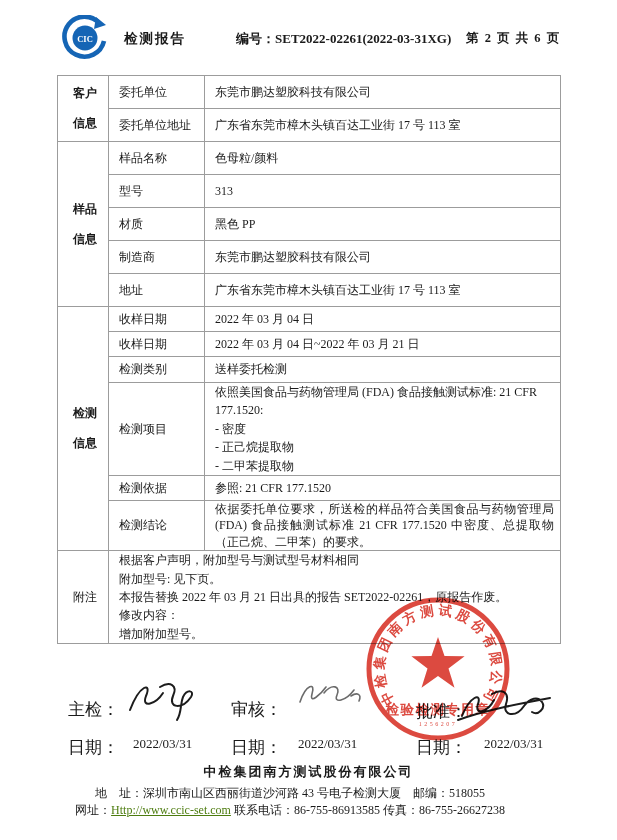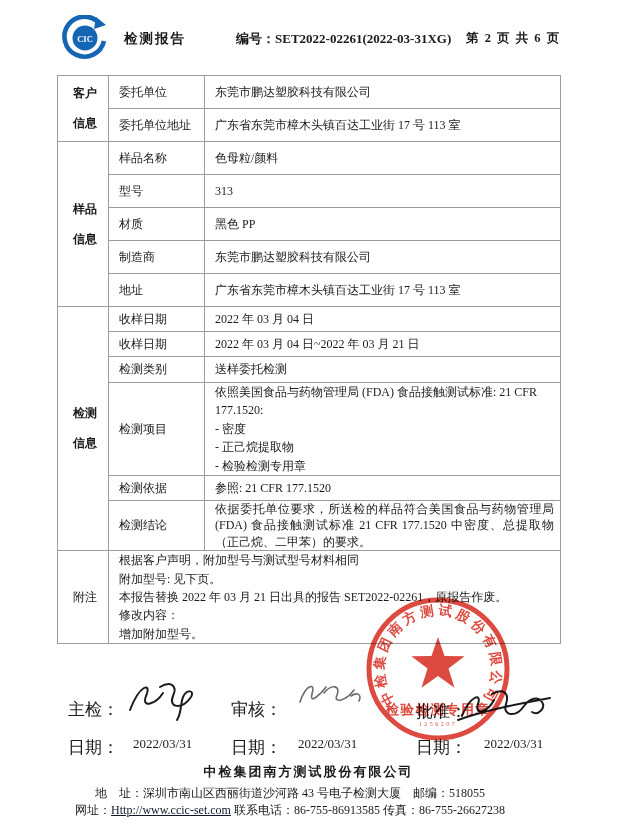--- a/index.html
+++ b/index.html
@@ -26,21 +26,21 @@
   
   .sig-label{font-size:17px;}
   .sig-date{font-size:13px;}
 
   
   .stamp{left:362px;top:595px;mix-blend-mode:multiply;opacity:.92;}
 
   
   .f-company{left:0;top:763px;width:617px;text-align:center;font-size:13px;font-weight:bold;letter-spacing:2px;}
   .f-line{left:0;width:580px;text-align:center;font-size:12px;}
-  .f-line a{color:#0f172a;text-decoration:underline;}
+  .f-line a{color:#4d7c0f;text-decoration:underline;}
 </style>
 </head>
 <body>
 
 <svg class="abs" style="left:60px;top:15px;" width="50" height="46" viewBox="0 0 50 46">
   <path d="M 40 9 A 20 20 0 1 0 44 26" stroke="#1565b5" stroke-width="4.6" fill="none"></path>
   <path d="M 36 2 L 46 10 L 34 14 Z" fill="#1565b5"></path>
   <circle cx="25" cy="23" r="12.5" fill="#1565b5"></circle>
   <text x="25" y="26.5" text-anchor="middle" font-size="8.5" font-weight="bold" fill="#ffffff" font-family="Liberation Serif, serif">CIC</text>
 </svg>
@@ -116,21 +116,21 @@
     <td>检测类别</td>
     <td>送样委托检测</td>
   </tr>
   <tr class="h90">
     <td>检测项目</td>
     <td class="ml">
       <div>依照美国食品与药物管理局 (FDA) 食品接触测试标准: 21 CFR</div>
       <div>177.1520:</div>
       <div>- 密度</div>
       <div>- 正己烷提取物</div>
-      <div>- 检验检测专用章</div>
+      <div>- 二甲苯提取物</div>
     </td>
   </tr>
   <tr class="h25">
     <td>检测依据</td>
     <td>参照: 21 CFR 177.1520</td>
   </tr>
   <tr class="h50">
     <td>检测结论</td>
     <td class="concl">依据委托单位要求，所送检的样品符合美国食品与药物管理局 (FDA) 食品接触测试标准 21 CFR 177.1520 中密度、总提取物（正己烷、二甲苯）的要求。</td>
   </tr>

